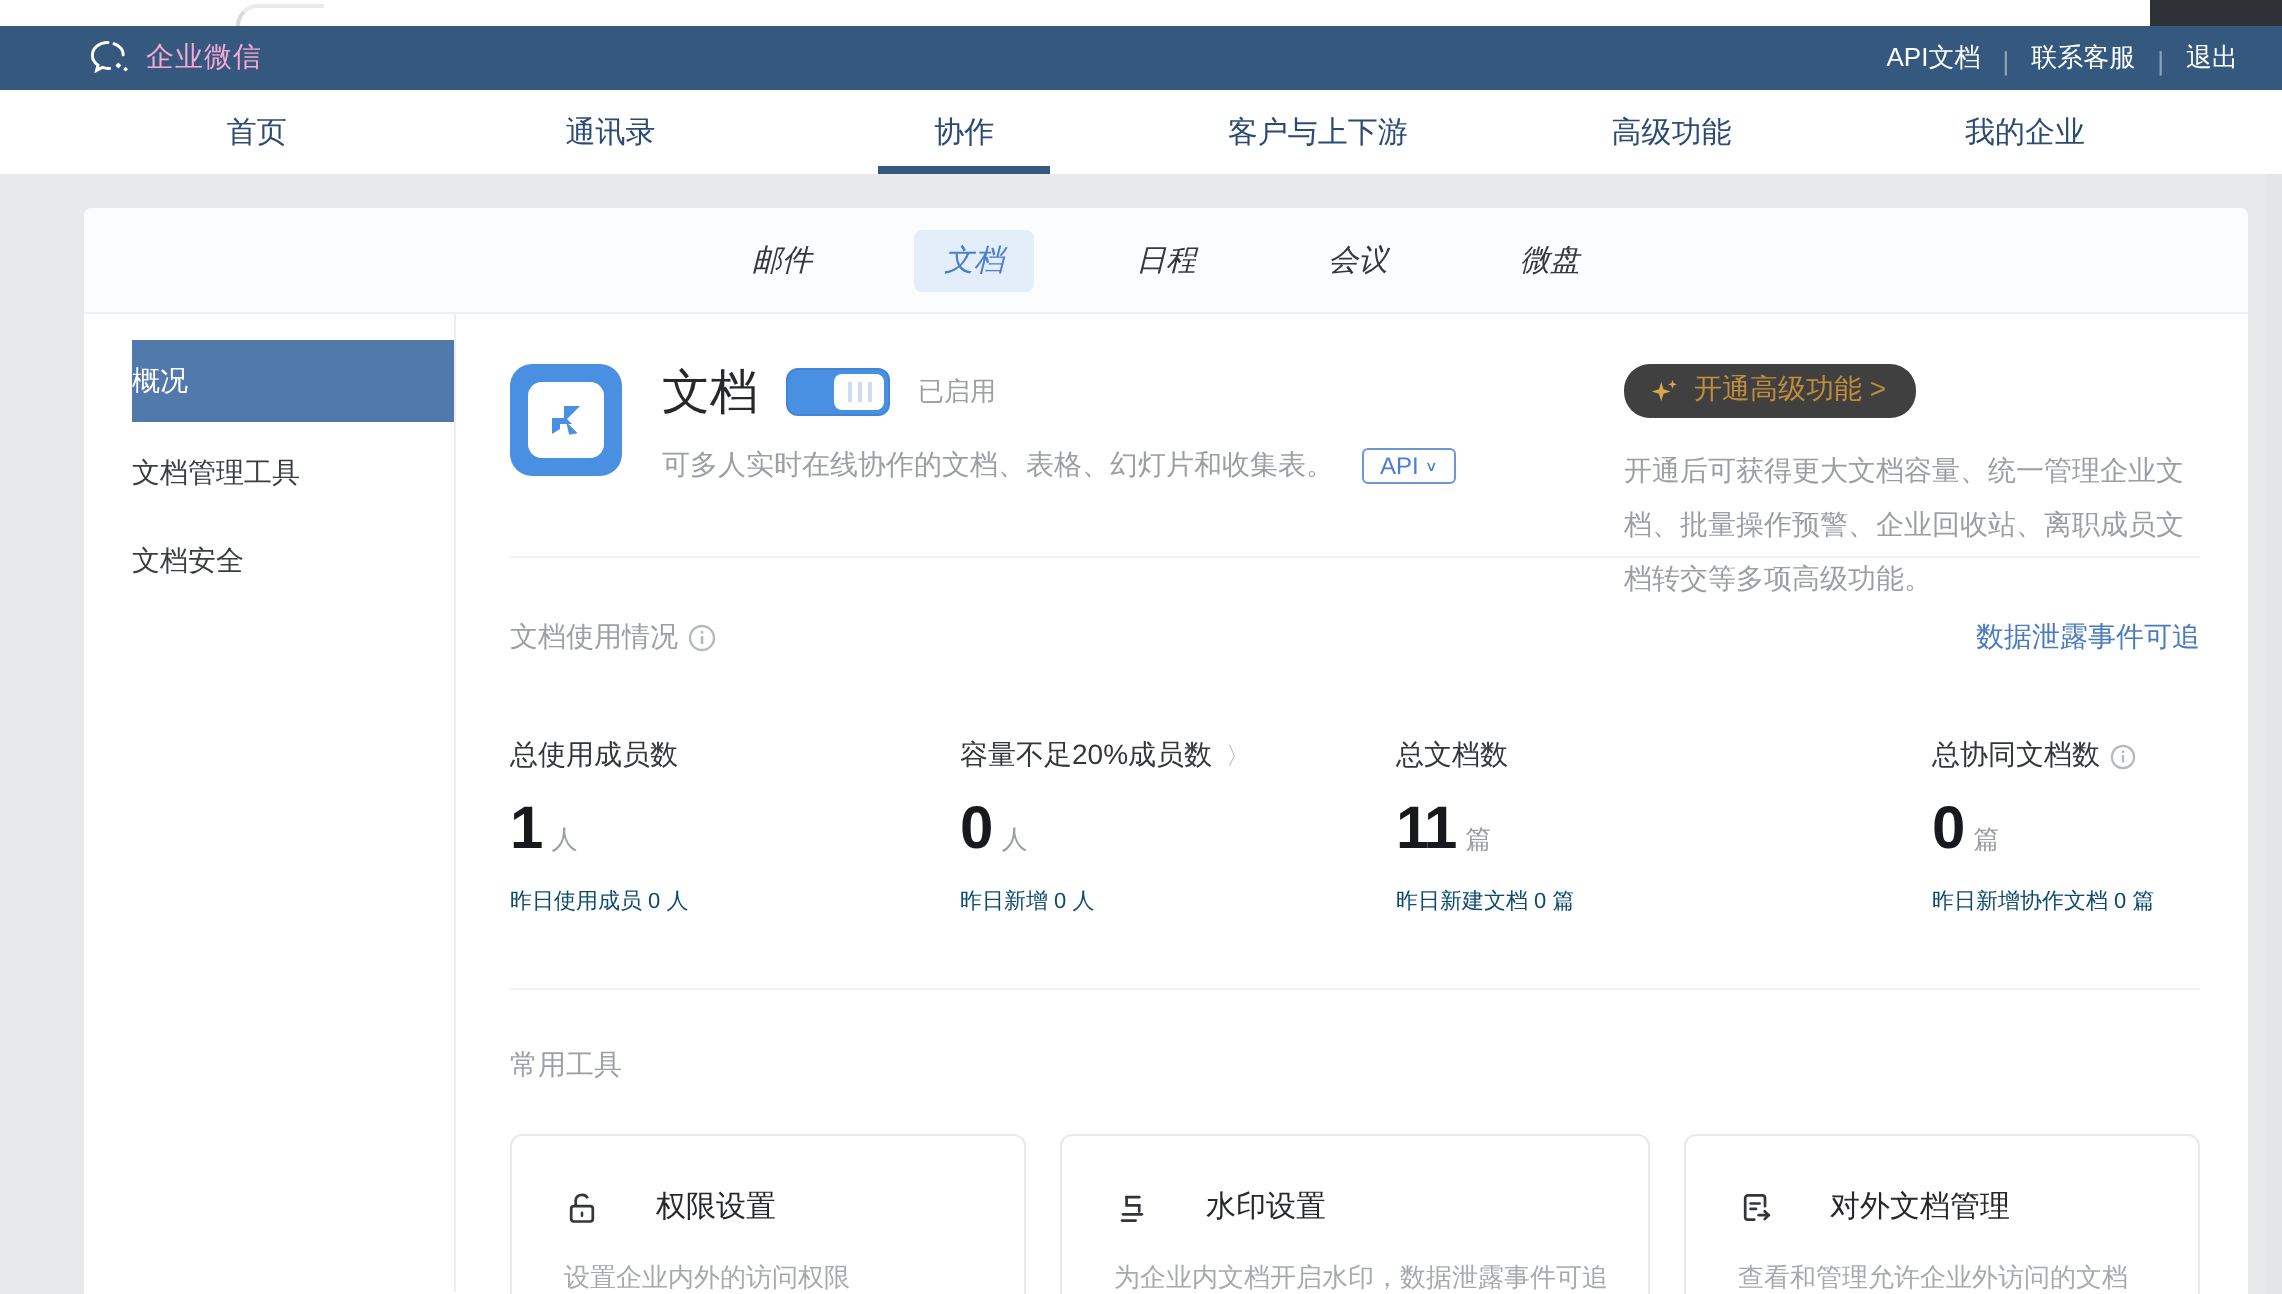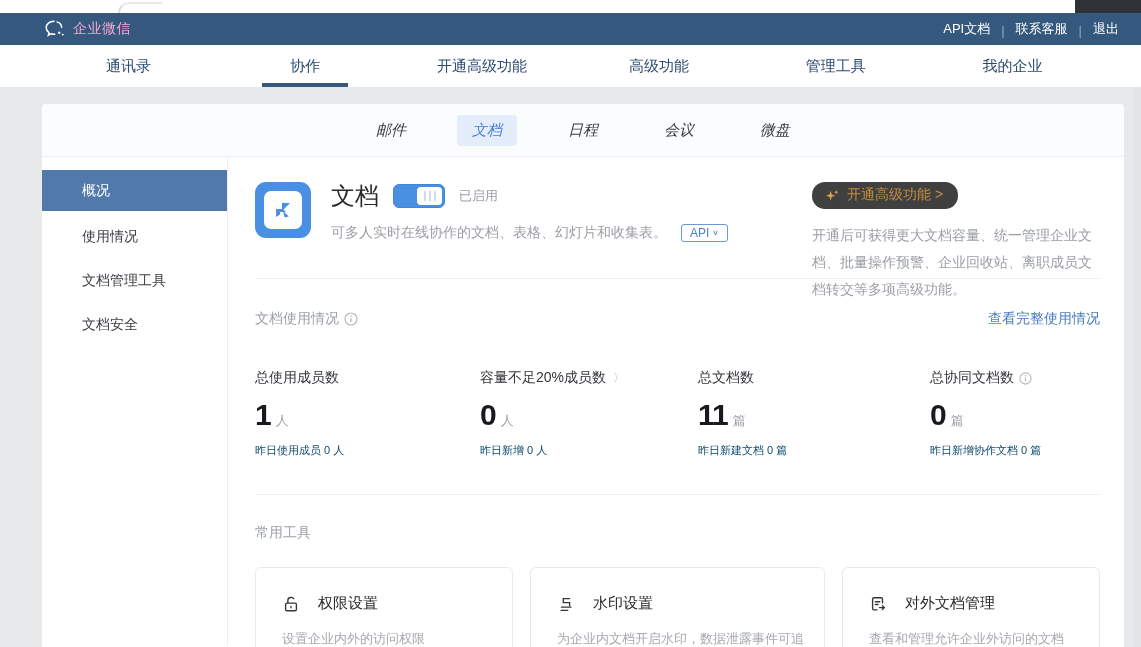--- a/index.html
+++ b/index.html
@@ -41,21 +41,21 @@
   
   .subtabs { height:53px; display:flex; align-items:center; justify-content:center; gap:36px;
     background:#fbfcfe; border-bottom:1px solid #edeff2; border-radius:4px 4px 0 0; }
   .subtab { font-size:15px; color:#35383d; padding:6px 15px; border-radius:4px; cursor:pointer;font-style:italic; }
   .subtab.active { background:#e4eefb; color:#4a7fd0; }
 
   .body-row { display:flex; height:489px; }
 
   
   .sidebar { width:186px; border-right:1px solid #eceef1; padding-top:13px; flex-shrink:0; }
-  .side-item { height:44px; line-height:44px; padding-left:40px; font-size:14px; color:#3a3d42; cursor:pointer; }
+  .side-item { height:44px; line-height:44px; font-size:14px; color:#3a3d42; cursor:pointer;margin-left:24px; }
   .side-item.active { background:#5279ab; color:#fff; height:41px; line-height:41px; margin-bottom:3px; }
 
   
   .main { flex:1; padding:25px 24px 0 27px; position:relative; }
 
   .app-header { display:flex; height:96px; }
   .app-icon { width:56px; height:56px; background:#4a90e2; border-radius:11px;
     display:flex; align-items:center; justify-content:center; margin-right:20px; flex-shrink:0; }
   .app-icon-inner { width:38px; height:38px; background:#fff; border-radius:7px;
     display:flex; align-items:center; justify-content:center; }
@@ -82,36 +82,36 @@
   .divider-1 { margin-top:0; }
 
   
   .usage-head { margin-top:31px; display:flex; justify-content:space-between; align-items:center; }
   .section-label { font-size:14px; color:#9ca0a6; display:flex; align-items:center; gap:5px; }
   .usage-link { font-size:14px; color:#4a7bbe; cursor:pointer; }
 
   .stats-row { display:flex; margin-top:41px; }
   .stat { }
   .stat:nth-child(1){ width:225px; } .stat:nth-child(2){ width:218px; }
-  .stat:nth-child(3){ width:232px; } .stat:nth-child(4){ flex:1; }
+  .stat:nth-child(3){ width:232px; } .stat:nth-child(4){ flex:1;margin-left:36px; }
   .stat-label { font-size:14px; color:#33363b; display:flex; align-items:center; gap:5px; }
   .stat-chevron { color:#b0b3b8; font-size:12px; margin-left:2px; }
   .stat-value { margin-top:11px; display:flex; align-items:baseline; }
   .stat-num { font-size:30px; font-weight:bold; color:#17191c; letter-spacing:-1px; }
   .stat-unit { font-size:13px; color:#9b9ea4; margin-left:5px; }
   .stat-sub { margin-top:11px; font-size:11px; color:#0c4a6e; }
 
   .divider-2 { margin-top:36px; }
 
   
   .tools-title { margin-top:29px; }
   .cards-row { display:flex; gap:17px; margin-top:25px; }
   .card { flex:1; border:1px solid #e9e9eb; border-radius:6px; padding:26px 20px 0 26px;
     height:120px; cursor:pointer; background:#fff; }
-  .card-title-row { display:flex; align-items:center; gap:18px; font-size:15px; color:#26282b; font-weight:500; }
+  .card-title-row { display:flex; align-items:center; gap:28px; font-size:15px; color:#26282b; font-weight:500; }
   .card-desc { margin-top:17px; font-size:13px; color:#a6a9ae; white-space:nowrap; overflow:hidden; }
 
   
   .scroll-gutter { position:absolute; top:87px; right:0; width:17px; height:560px; background:#e8e9eb; }
   .scroll-track { position:absolute; top:0; right:0; width:8px; height:100%; background:#e4e5e7; }
 
   svg { display:block; }
 </style>
 </head>
 <body>
@@ -136,43 +136,42 @@
   <div class="topbar-links">
     <span class="topbar-link">API文档</span>
     <span class="topbar-sep">|</span>
     <span class="topbar-link">联系客服</span>
     <span class="topbar-sep">|</span>
     <span class="topbar-link">退出</span>
   </div>
 </div>
 
 <div class="nav">
+  <div class="nav-item">首页</div>
   <div class="nav-item">通讯录</div>
   <div class="nav-item active">协作</div>
-  <div class="nav-item">开通高级功能</div>
+  <div class="nav-item">客户与上下游</div>
   <div class="nav-item">高级功能</div>
-  <div class="nav-item">管理工具</div>
   <div class="nav-item">我的企业</div>
 </div>
 
 <div class="content-card">
 
   <div class="subtabs">
     <div class="subtab">邮件</div>
     <div class="subtab active">文档</div>
     <div class="subtab">日程</div>
     <div class="subtab">会议</div>
     <div class="subtab">微盘</div>
   </div>
 
   <div class="body-row">
 
     <div class="sidebar">
       <div class="side-item active">概况</div>
-      <div class="side-item">使用情况</div>
       <div class="side-item">文档管理工具</div>
       <div class="side-item">文档安全</div>
     </div>
 
     <div class="main">
 
       <div class="app-header">
         <div class="app-icon">
           <div class="app-icon-inner">
             <svg width="24" height="24" viewBox="0 0 24 24">
@@ -224,21 +223,21 @@
         <span class="section-label">
           <span>文档使用情况</span>
           <span>
             <svg width="14" height="14" viewBox="0 0 14 14">
               <circle cx="7" cy="7" r="6" fill="none" stroke="#b6b9bf" stroke-width="1.2"></circle>
               <rect x="6.35" y="6" width="1.3" height="4" fill="#b6b9bf"></rect>
               <rect x="6.35" y="3.4" width="1.3" height="1.4" fill="#b6b9bf"></rect>
             </svg>
           </span>
         </span>
-        <span class="usage-link">查看完整使用情况</span>
+        <span class="usage-link">数据泄露事件可追</span>
       </div>
 
       <div class="stats-row">
         <div class="stat">
           <div class="stat-label">
             <span>总使用成员数</span>
           </div>
           <div class="stat-value">
             <span class="stat-num">1</span>
             <span class="stat-unit">人</span>

